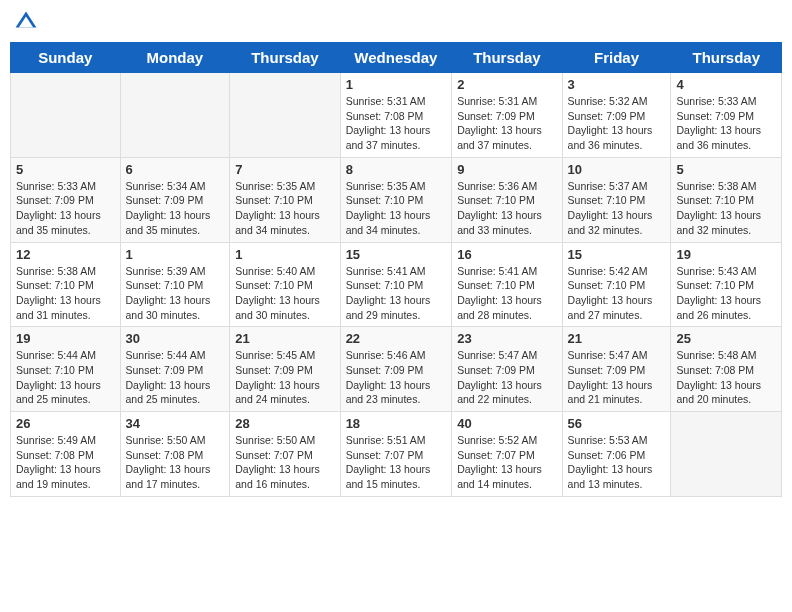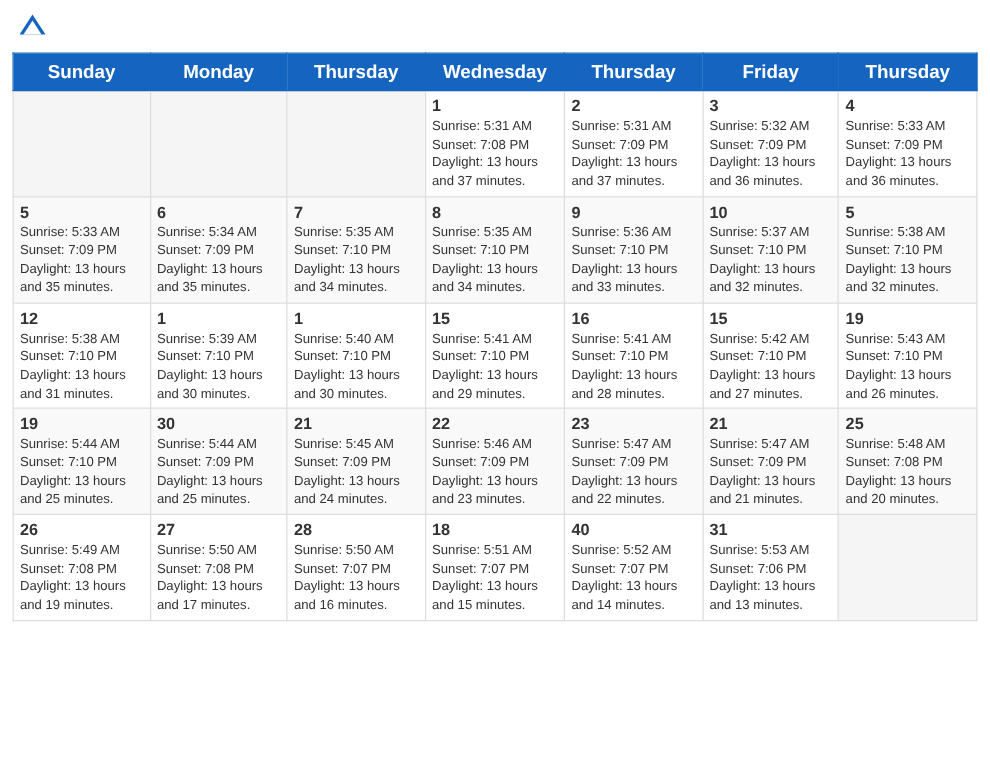--- a/index.html
+++ b/index.html
@@ -221,35 +221,35 @@
           <span class="day-number">25</span>
           <div class="day-info">Sunrise: 5:48 AM<br>Sunset: 7:08 PM<br>Daylight: 13 hours and 20 minutes.</div>
         </td>
       </tr>
       <tr>
         <td>
           <span class="day-number">26</span>
           <div class="day-info">Sunrise: 5:49 AM<br>Sunset: 7:08 PM<br>Daylight: 13 hours and 19 minutes.</div>
         </td>
         <td>
-          <span class="day-number">27</span>
+          <span class="day-number">34</span>
           <div class="day-info">Sunrise: 5:50 AM<br>Sunset: 7:08 PM<br>Daylight: 13 hours and 17 minutes.</div>
         </td>
         <td>
           <span class="day-number">28</span>
           <div class="day-info">Sunrise: 5:50 AM<br>Sunset: 7:07 PM<br>Daylight: 13 hours and 16 minutes.</div>
         </td>
         <td>
           <span class="day-number">18</span>
           <div class="day-info">Sunrise: 5:51 AM<br>Sunset: 7:07 PM<br>Daylight: 13 hours and 15 minutes.</div>
         </td>
         <td>
           <span class="day-number">40</span>
           <div class="day-info">Sunrise: 5:52 AM<br>Sunset: 7:07 PM<br>Daylight: 13 hours and 14 minutes.</div>
         </td>
         <td>
-          <span class="day-number">31</span>
+          <span class="day-number">56</span>
           <div class="day-info">Sunrise: 5:53 AM<br>Sunset: 7:06 PM<br>Daylight: 13 hours and 13 minutes.</div>
         </td>
         <td class="empty-cell"></td>
       </tr>
     </tbody>
 </table>
 
 </body></html>

